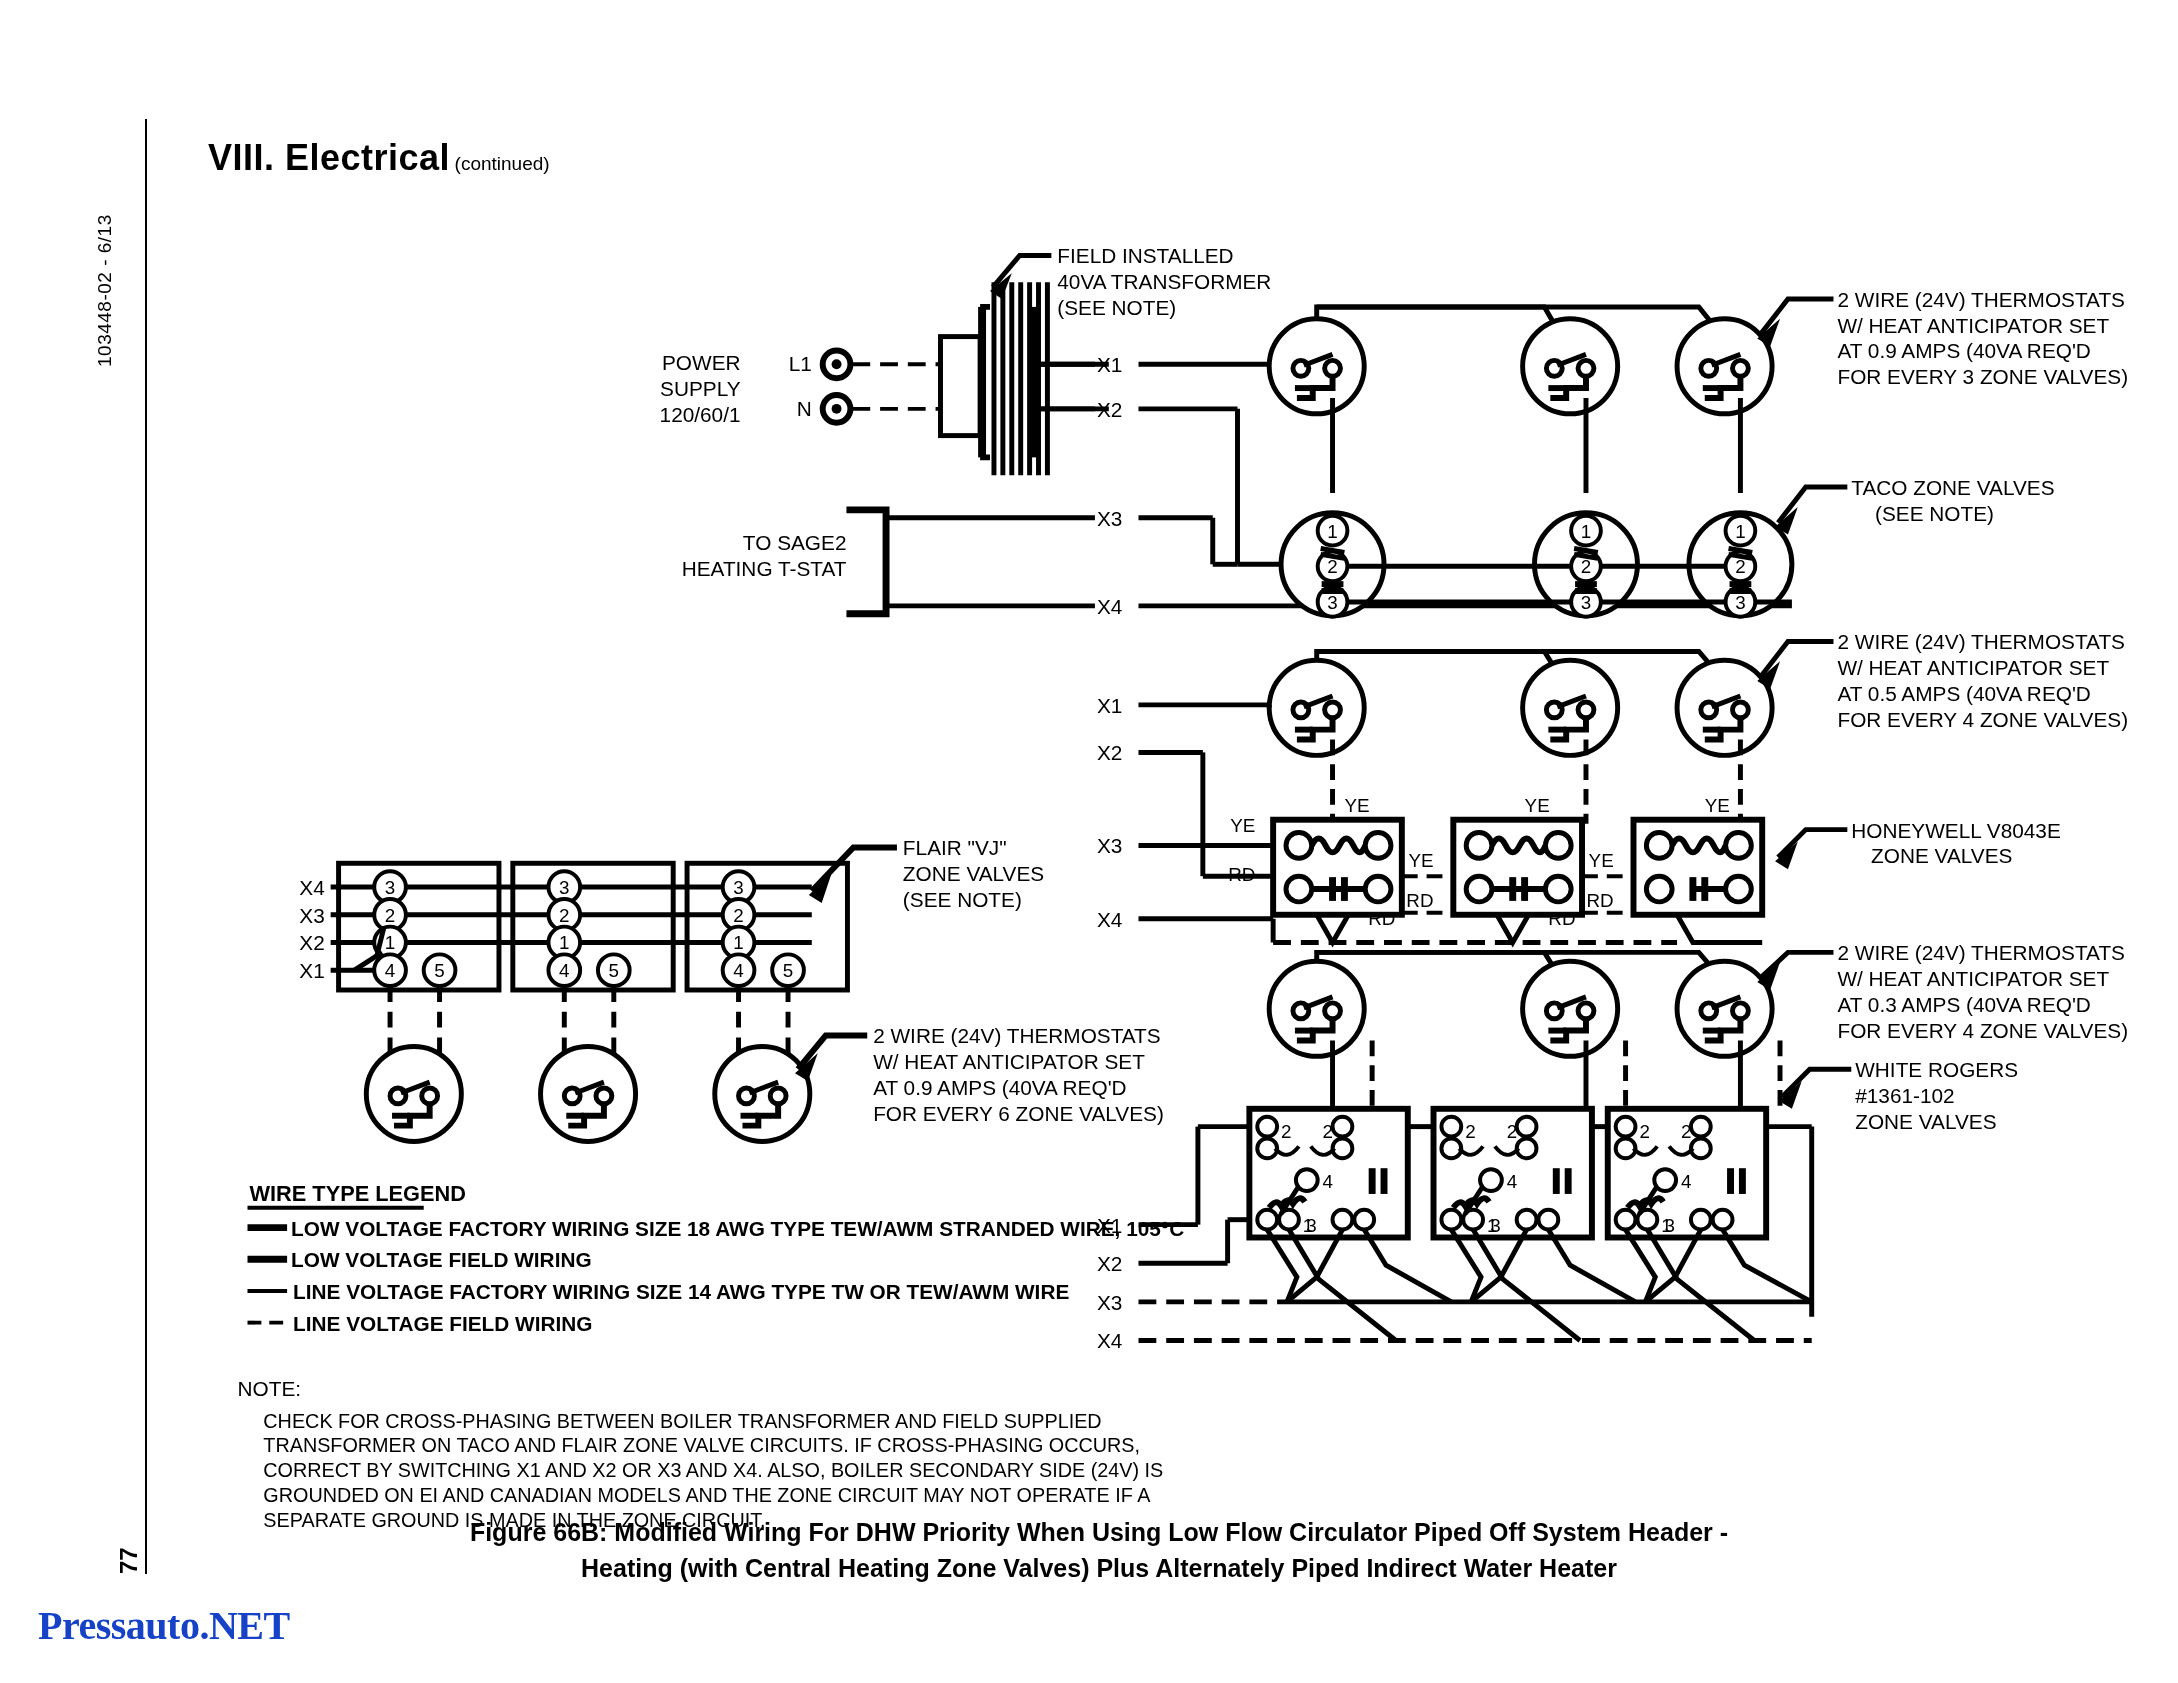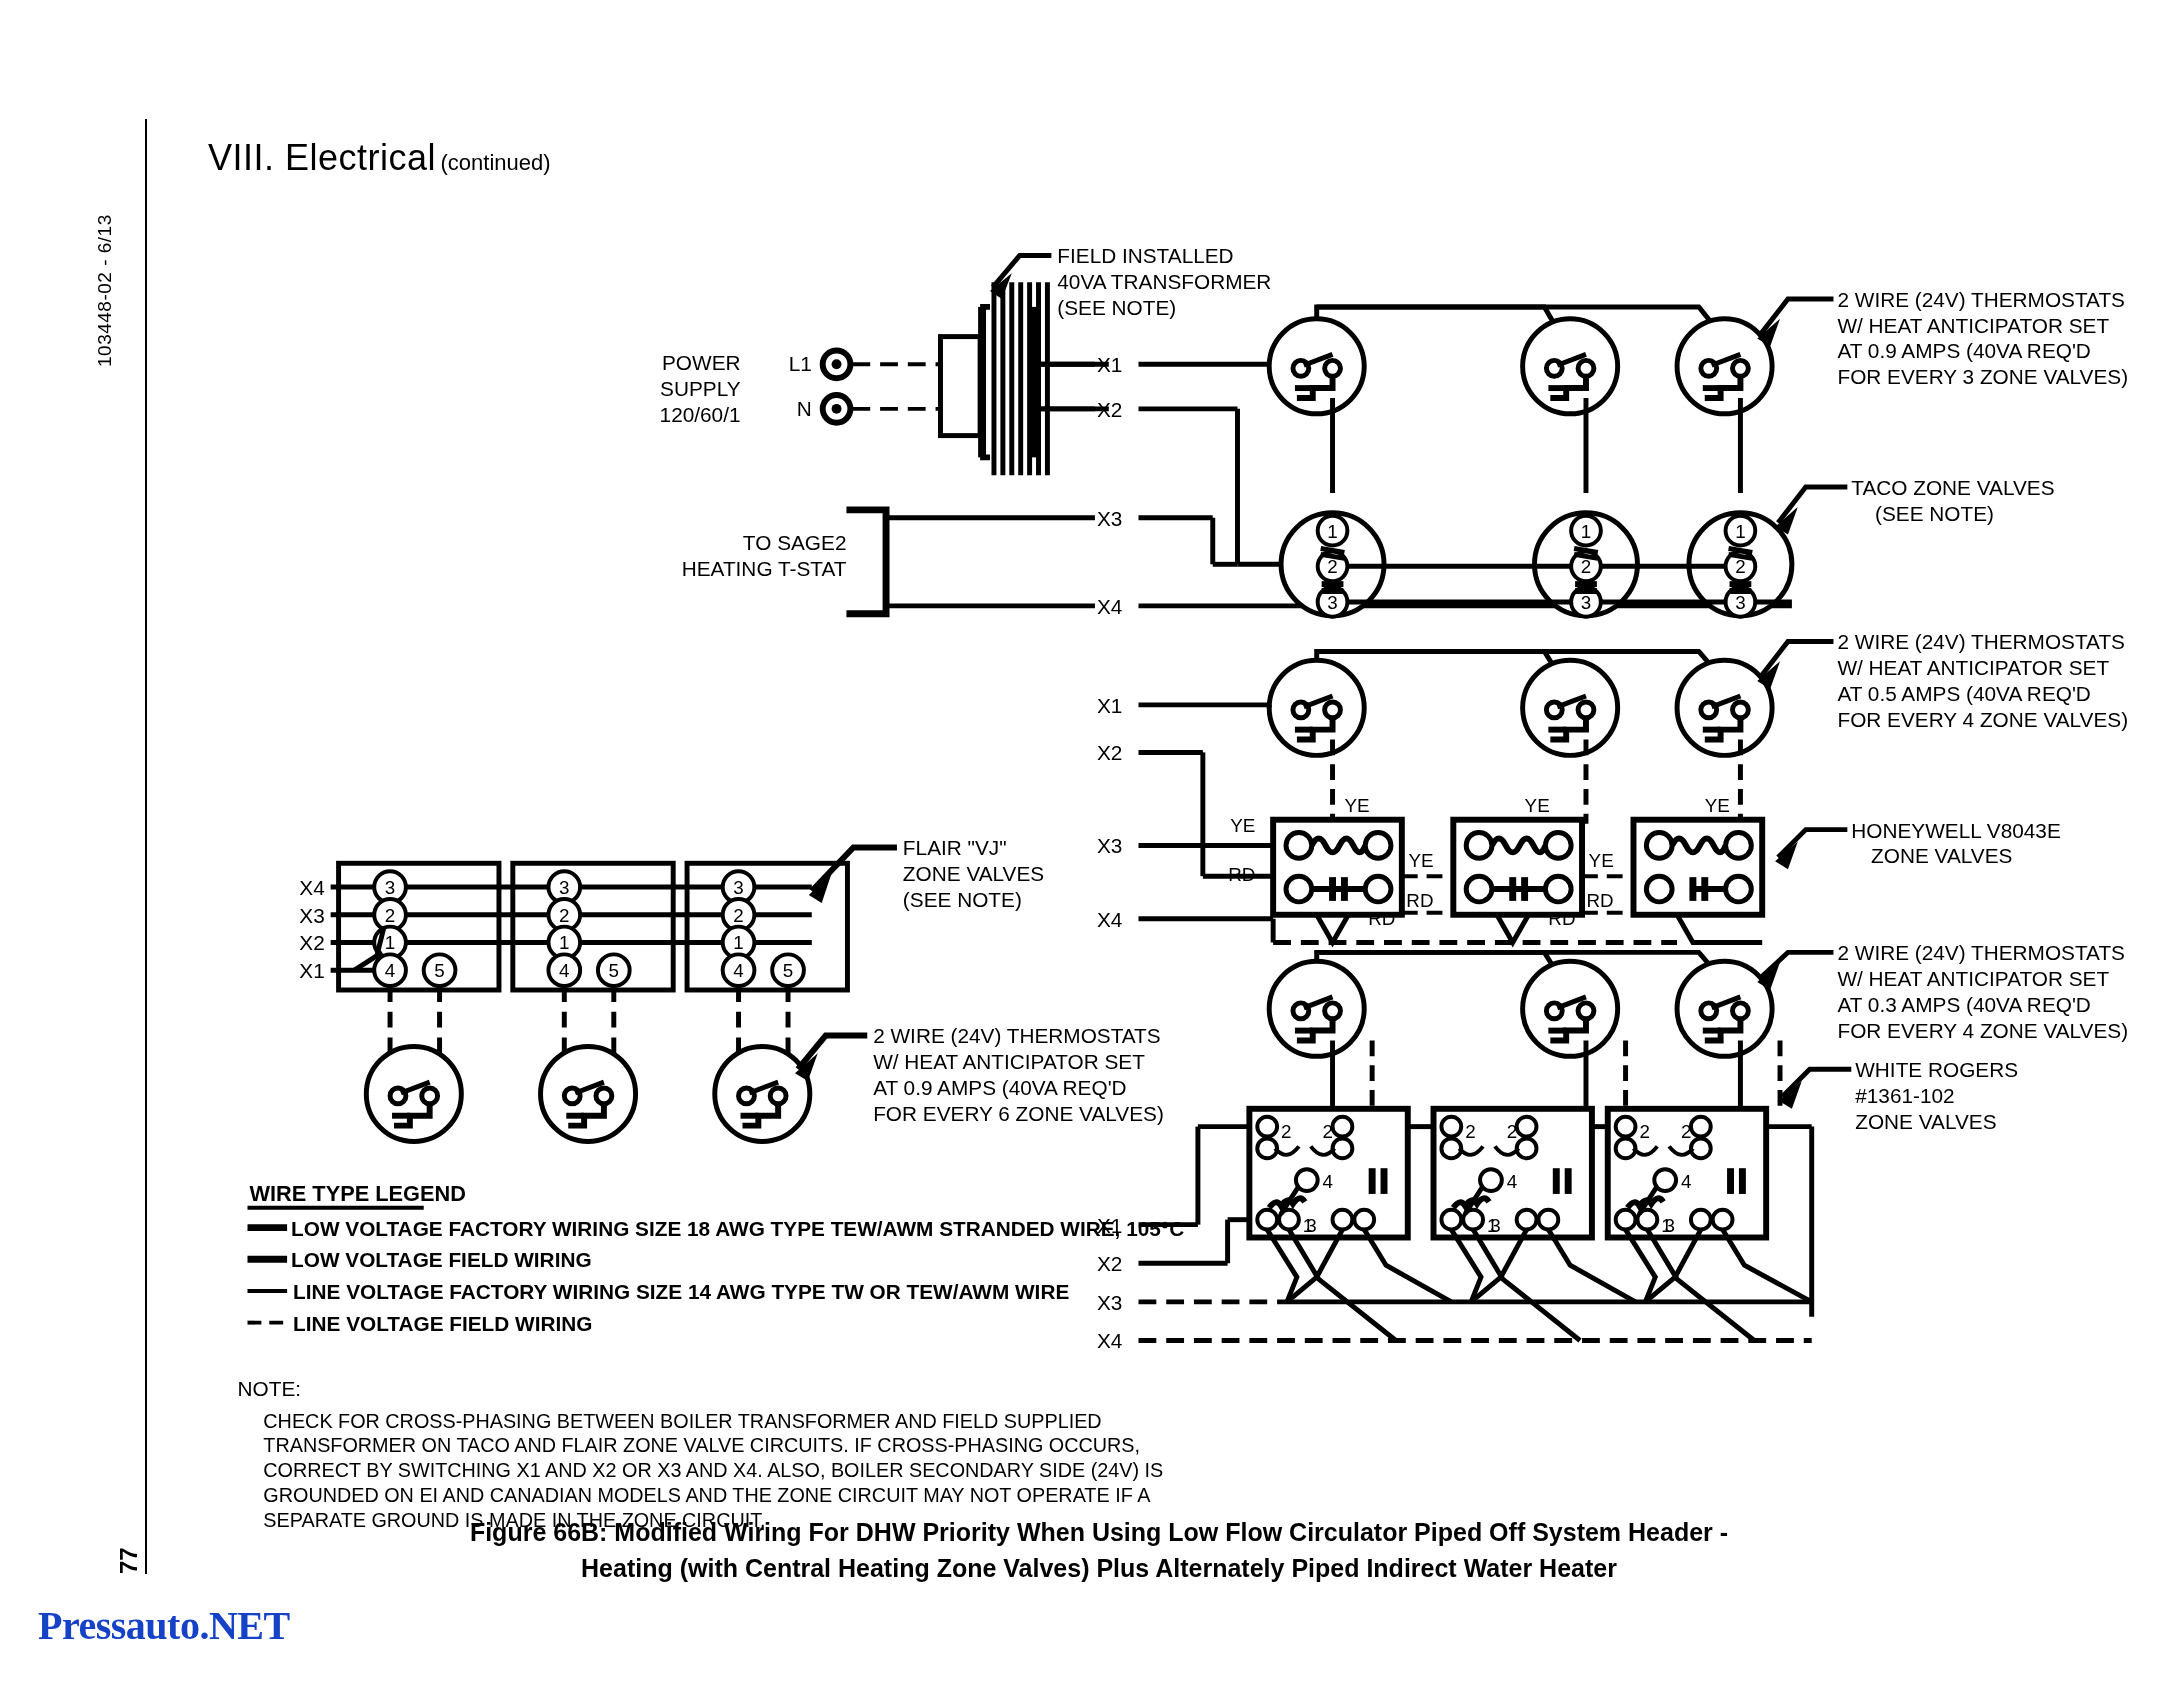--- a/index.html
+++ b/index.html
@@ -10,22 +10,22 @@
   .left-rule{position:absolute;left:145px;top:119px;width:2px;height:1455px;background:#000;}
   .doc-code{position:absolute;left:0px;top:129px;width:238px;
     transform-origin:left top;transform:rotate(-90deg) translate(-238px,94px);
     font-size:19px;letter-spacing:0.5px;white-space:nowrap;font-family:"Liberation Sans",sans-serif;}
   .page-num{position:absolute;left:95px;top:1515px;width:119px;
     transform-origin:left top;transform:rotate(-90deg) translate(-59px,20px);
     font-size:24px;font-weight:bold;white-space:nowrap;}
 
   
   .heading{position:absolute;left:208px;top:137px;white-space:nowrap;}
-  .heading .h-main{font-size:36px;font-weight:normal;letter-spacing:0.5px;}
-  .heading .h-sub{font-size:22px;font-weight:normal;}
+  .heading .h-main{font-size:36px;font-weight:bold;letter-spacing:0.5px;}
+  .heading .h-sub{font-size:19px;font-weight:normal;}
 
   
   .caption{position:absolute;left:327px;top:1515px;width:1544px;text-align:center;
     font-size:25px;font-weight:bold;line-height:1.42;}
 
   
   .watermark{position:absolute;left:38px;top:1602px;font-size:40px;font-weight:bold;color:#1642c7;
     letter-spacing:-0.5px;font-family:Liberation Serif, serif;}
 
   

